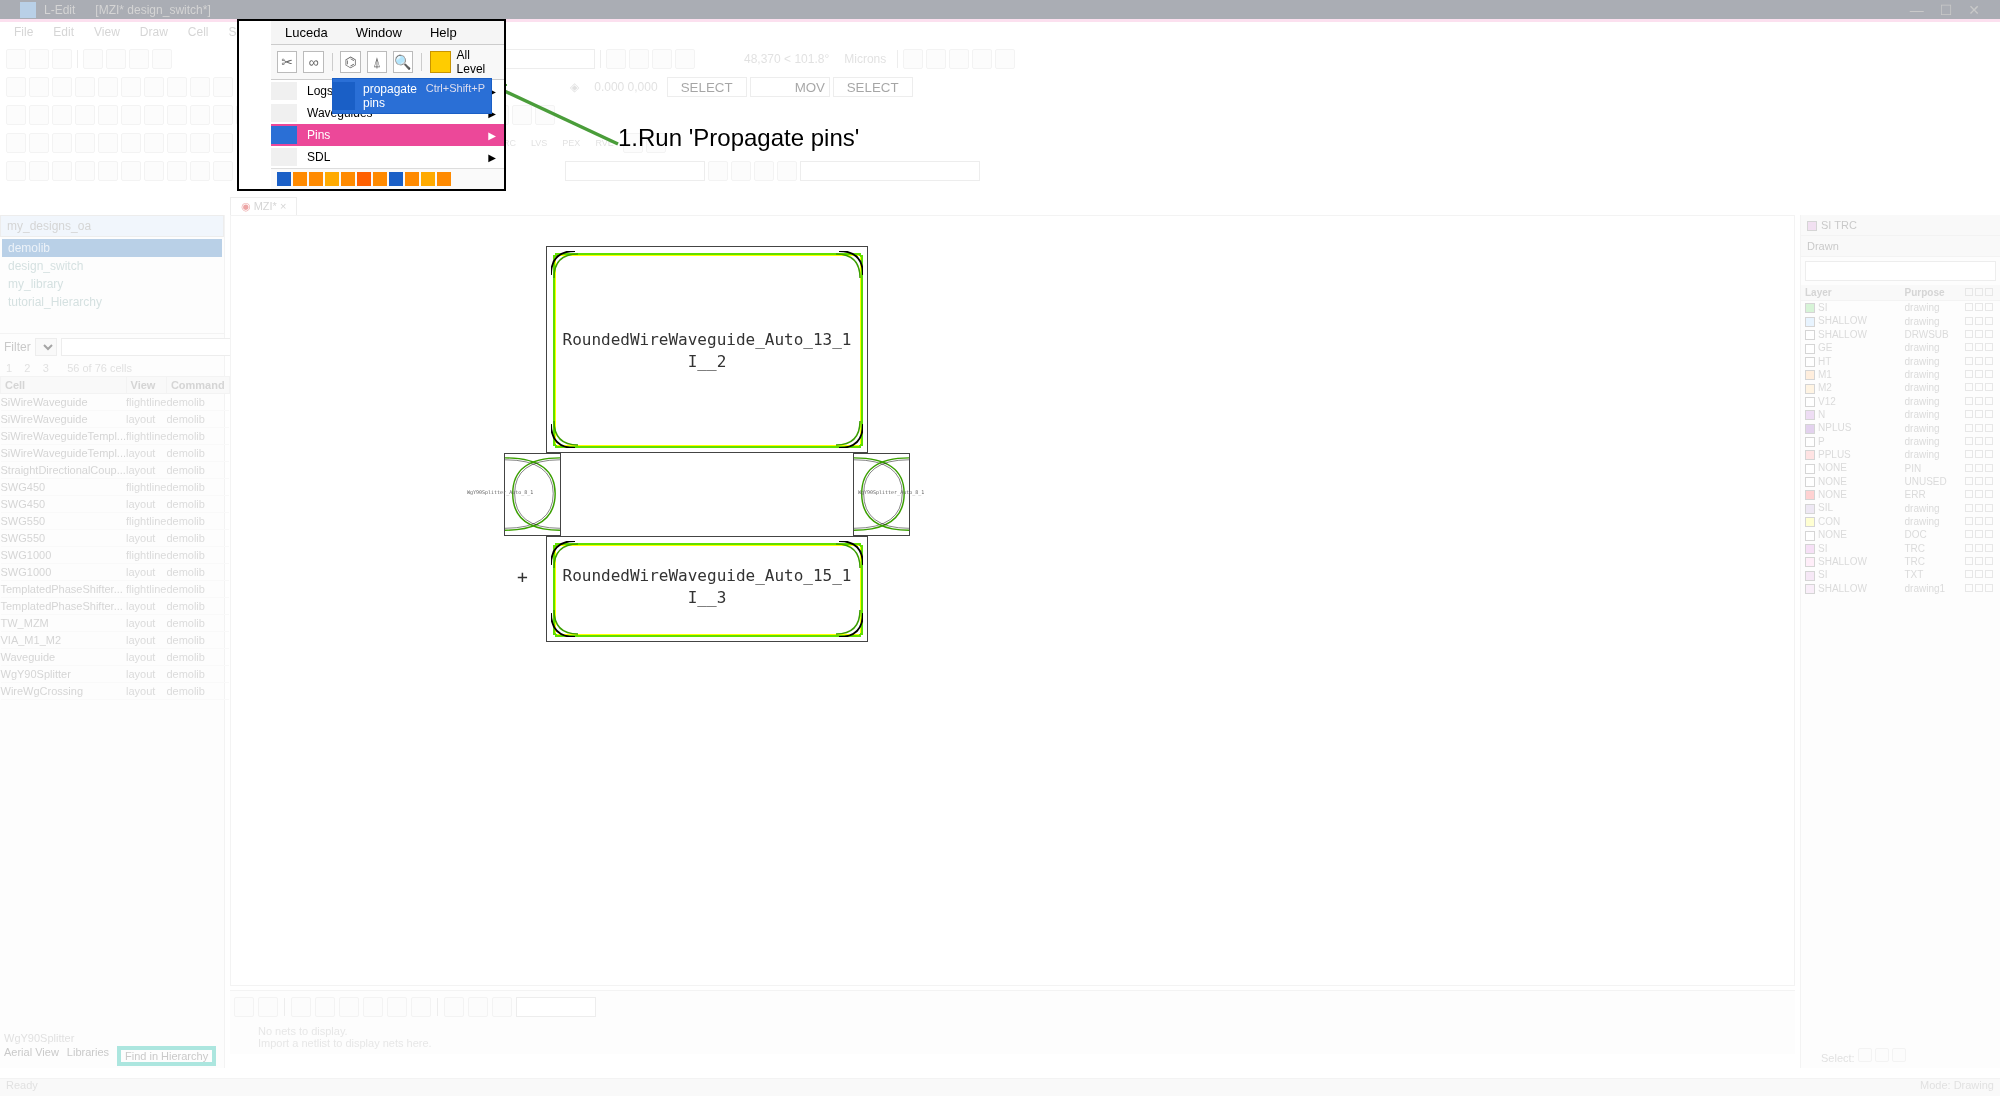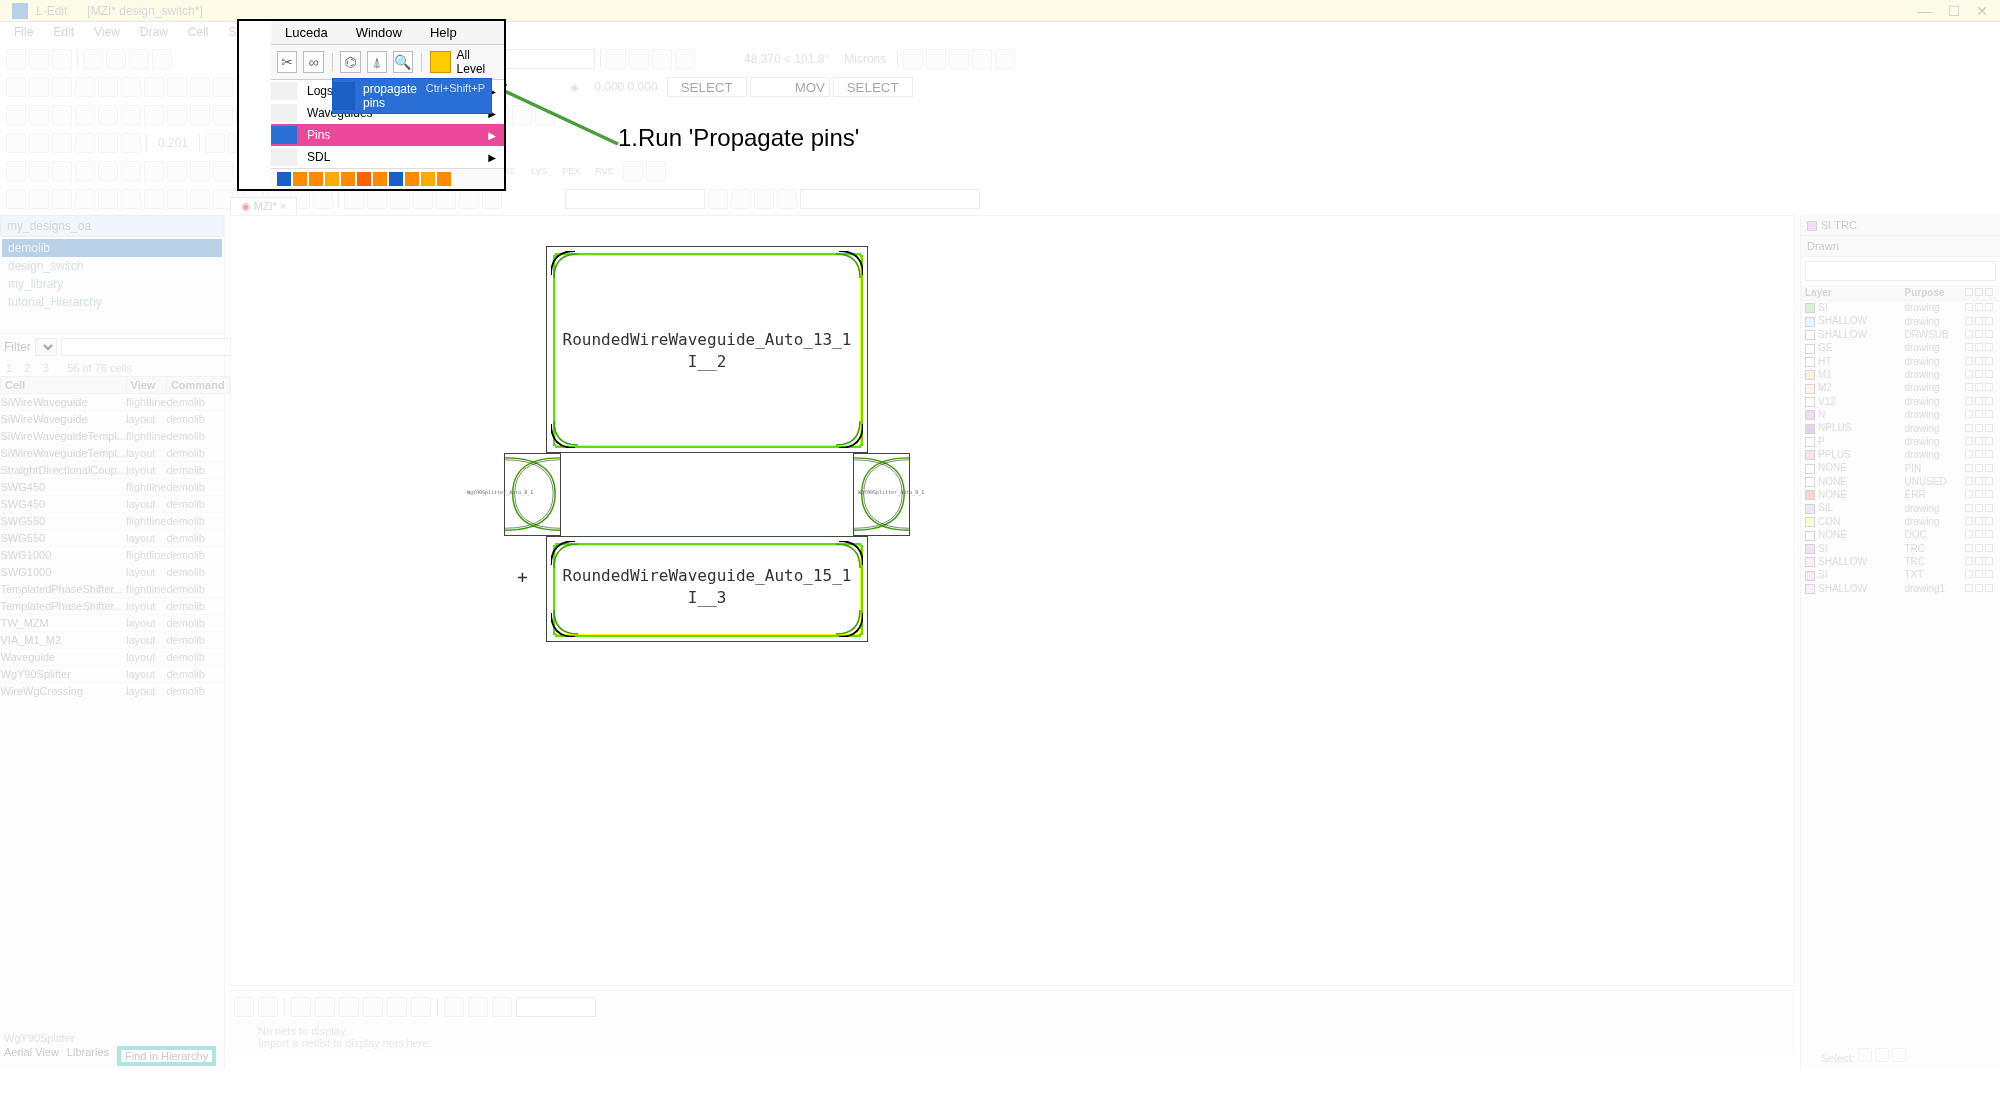--- a/index.html
+++ b/index.html
@@ -2,21 +2,21 @@
 <html><head>
   <meta charset="utf-8">
   <style>
     * { box-sizing: border-box; margin: 0; padding: 0; font-family: "Segoe UI", Tahoma, sans-serif; }
     body { width: 2000px; height: 1096px; background: #fff; position: relative; overflow: hidden; font-size: 12px; color: #666; }
     
     
     .faded-bg { position: absolute; inset: 0; opacity: 0.35; pointer-events: none; }
     
     
-    .titlebar { height: 22px; background: #fef9c3; display: flex; align-items: center; padding: 0 12px; border-bottom: 1px solid #f9a8d4; }
+    .titlebar { height: 22px; background: #0f172a; display: flex; align-items: center; padding: 0 20px; border-bottom: 3px solid #f9a8d4; }
     .titlebar .app-icon { width: 16px; height: 16px; background: #3a7abd; margin-right: 8px; }
     .titlebar .title-text { color: #888; }
     .win-controls { margin-left: auto; display: flex; gap: 16px; color: #666; font-size: 14px; }
     
     
     .menubar { height: 20px; display: flex; align-items: center; padding: 0 6px; gap: 4px; }
     .menubar span { padding: 2px 8px; color: #888; }
     
     
     .toolbars { padding: 4px 6px; }
@@ -205,35 +205,20 @@
         <div class="tb-btn"></div>
         <div class="tb-btn"></div>
     </div>
     <div class="toolbar-row">
       <div class="tb-btn"></div>
         <div class="tb-btn"></div>
         <div class="tb-btn"></div>
         <div class="tb-btn"></div>
         <div class="tb-btn"></div>
         <div class="tb-btn"></div>
-      <div class="tb-sep"></div>
-      <span class="tb-text">0.201</span>
-      <div class="tb-sep"></div>
-      <div class="tb-btn"></div>
-        <div class="tb-btn"></div>
-        <div class="tb-btn"></div>
-        <div class="tb-btn"></div>
-    </div>
-    <div class="toolbar-row">
-      <div class="tb-btn"></div>
-        <div class="tb-btn"></div>
-        <div class="tb-btn"></div>
-        <div class="tb-btn"></div>
-        <div class="tb-btn"></div>
-        <div class="tb-btn"></div>
         <div class="tb-btn"></div>
         <div class="tb-btn"></div>
         <div class="tb-btn"></div>
         <div class="tb-btn"></div>
       <div class="tb-sep"></div>
       <span class="tb-text" style="font-size:9px">DRC</span>
       <span class="tb-text" style="font-size:9px">EXT</span>
       <span class="tb-text" style="font-size:9px">DRC</span>
       <div class="tb-btn"></div>
         <div class="tb-btn"></div>
@@ -563,20 +548,24 @@
         <div class="tb-btn"></div>
       <input class="tb-input" style="width: 80px;">
     </div>
     <div style="padding:6px 24px;color:#bbb">
       <div>No nets to display.</div>
       <div>Import a netlist to display nets here.</div>
     </div>
   </div>
 
 
+  <div class="bottom-bar">
+    <span>Ready</span>
+    <span style="float:right">Mode: Drawing</span>
+  </div>
 </div>
 
 <div class="drawing">
 
   <div class="outer-box" style="left:0;top:0;width:322px;height:207px">
 
     <div class="green-line" style="left:8px;top:6px;width:306px;height:3px"></div>
     <div class="green-line" style="left:8px;bottom:4px;width:306px;height:3px"></div>
     <div class="green-line" style="left:6px;top:8px;width:3px;height:191px"></div>
     <div class="green-line" style="right:4px;top:8px;width:3px;height:191px"></div>

